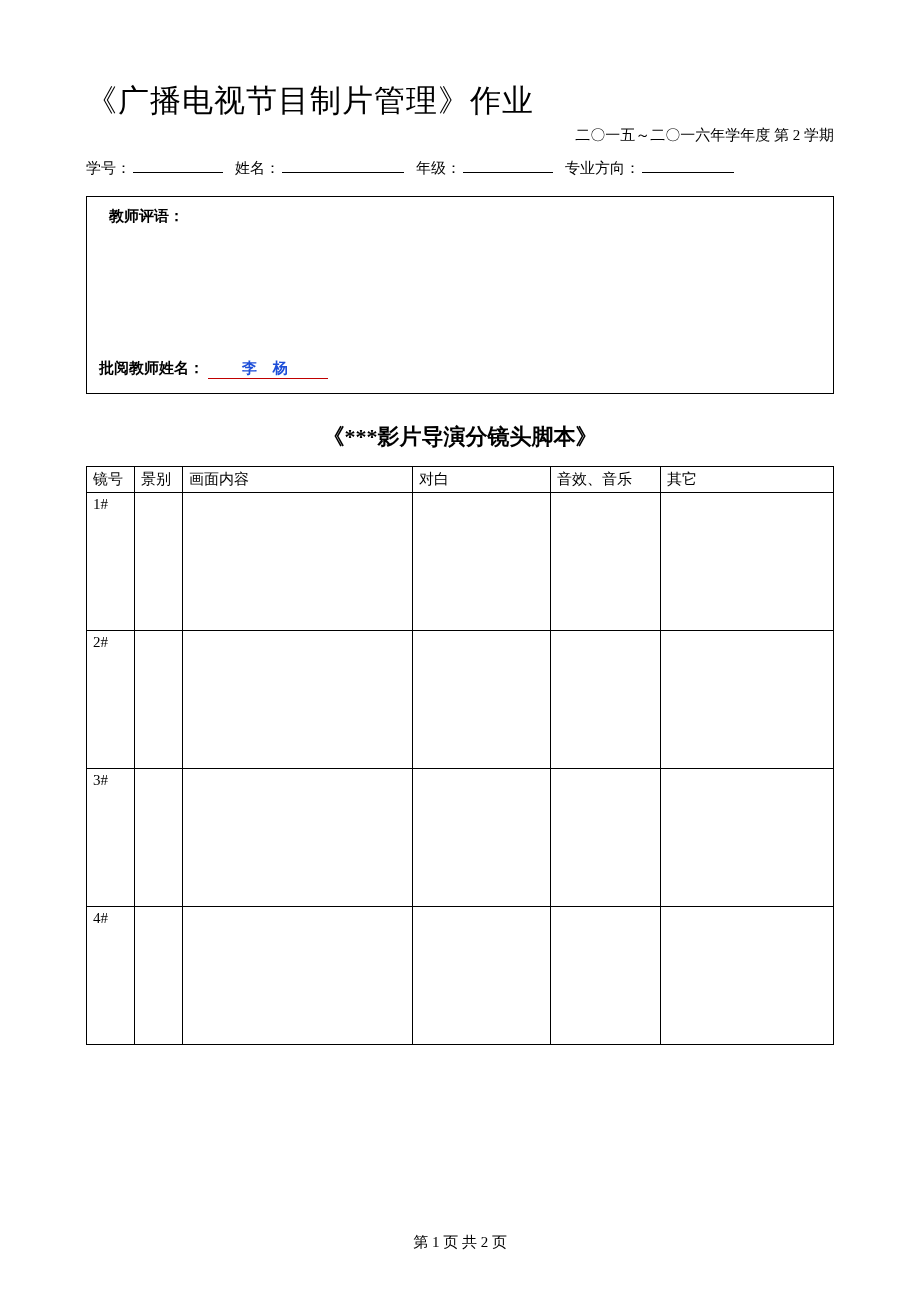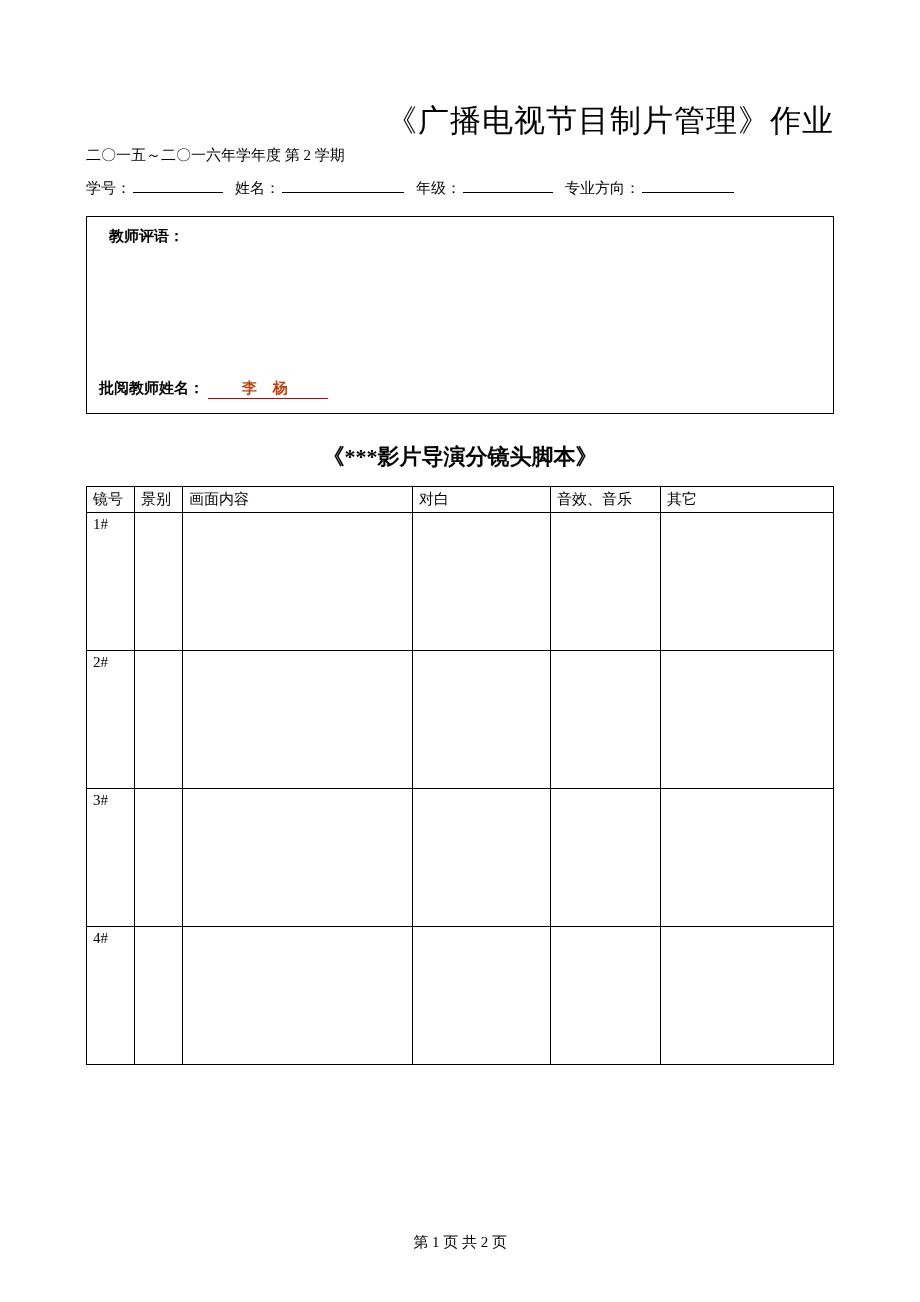--- a/index.html
+++ b/index.html
@@ -6,29 +6,28 @@
     body {
       font-family: "SimSun", "宋体", serif;
       background: #fff;
       width: 920px;
       height: 1302px;
       padding: 80px 86px 40px 86px;
       color: #000;
       position: relative;
     }
     .title {
-      text-align: right;
+      text-align: left;
       font-size: 31px;
       font-weight: normal;
       margin-bottom: 4px;
       letter-spacing: 1px;
-      margin-top: 20px;
     }
     .subtitle {
-      text-align: left;
+      text-align: right;
       font-size: 15px;
       margin-bottom: 10px;
     }
     .info-row {
       display: flex;
       font-size: 15px;
       margin-bottom: 18px;
       align-items: baseline;
     }
     .info-item {
@@ -61,21 +60,21 @@
       padding-left: 10px;
     }
     .comment-bottom {
       display: flex;
       justify-content: space-between;
       font-size: 15px;
       font-weight: bold;
       align-items: baseline;
     }
     .teacher-name {
-      color: #c2410c;
+      color: #1d4ed8;
       font-weight: bold;
       letter-spacing: 6px;
       display: inline-block;
       border-bottom: 1px solid #c00000;
       min-width: 120px;
       padding: 0 6px;
       text-align: center;
     }
     .grade-underline {
       display: inline-block;

